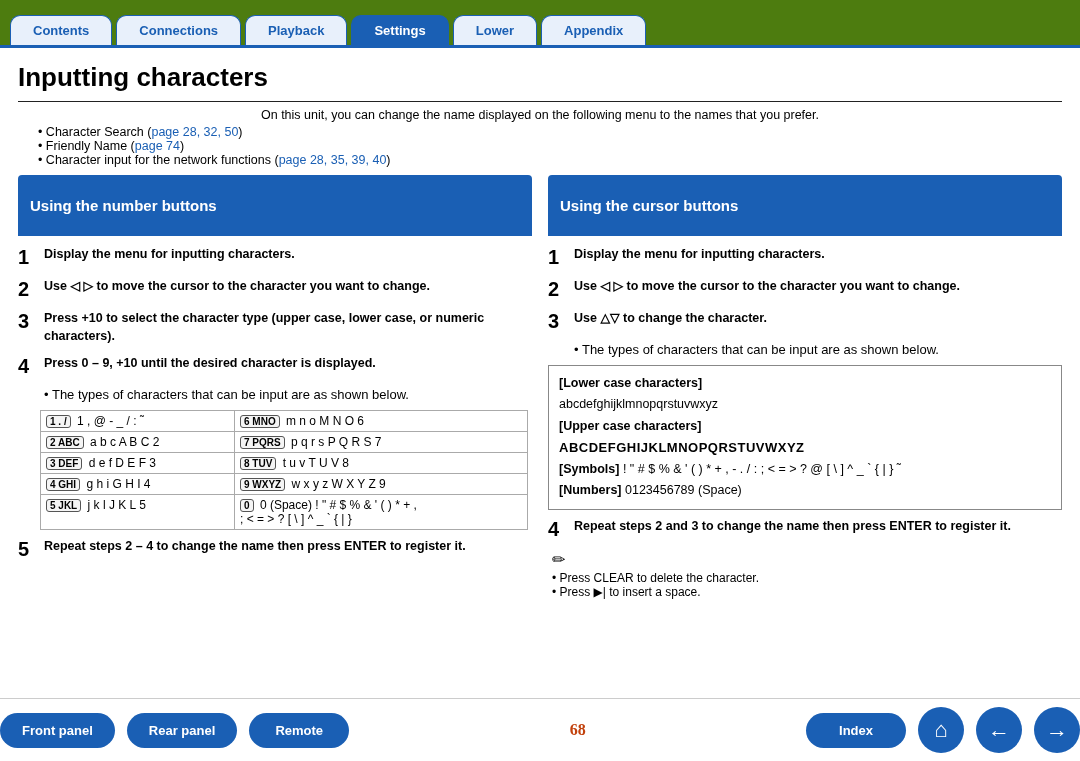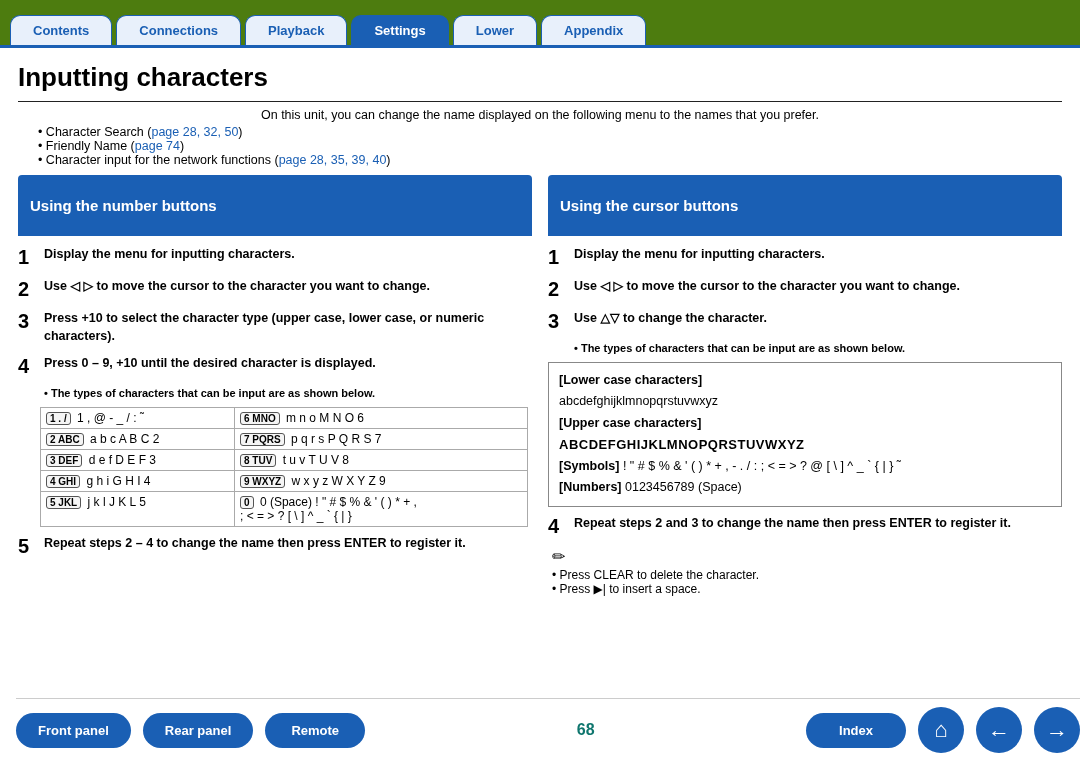--- a/index.html
+++ b/index.html
@@ -106,24 +106,23 @@
     }
     .step-text {
       font-size: 12.5px;
       color: #000;
       line-height: 1.4;
     }
     .step-text strong {
       font-weight: bold;
     }
     .bullet-note {
-      font-size: 11px;
+      font-size: 13px;
       margin-left: 26px;
       margin-bottom: 8px;
-      font-weight: bold;
     }
     .bullet-note::before {
       content: "• ";
     }
 
     
     .char-table {
       border: 1.5px solid #888;
       border-collapse: collapse;
       margin: 6px 0 8px 22px;
@@ -166,21 +165,21 @@
     }
     .note-item {
       font-size: 12px;
     }
     .note-item::before { content: "• "; }
 
     
     .bottom-nav {
       position: absolute;
       bottom: 0;
-      left: 16px;
+      left: 0;
       right: 0;
       background: #fff;
       border-top: 1px solid #ccc;
       display: flex;
       align-items: center;
       padding: 8px 0;
       gap: 12px;
     }
     .nav-btn {
       background: #1a5fb4;
@@ -190,23 +189,24 @@
       padding: 10px 22px;
       border-radius: 30px;
       cursor: pointer;
       border: none;
       min-width: 100px;
       text-align: center;
     }
     .page-num {
       font-size: 16px;
       font-weight: bold;
-      color: #0f766e;
+      color: #c2410c;
       flex: 1;
       text-align: center;
+      font-family: Liberation Serif, serif;
     }
     .icon-btn {
       background: #1a5fb4;
       color: #fff;
       border-radius: 50%;
       width: 46px;
       height: 46px;
       display: flex;
       align-items: center;
       justify-content: center;

